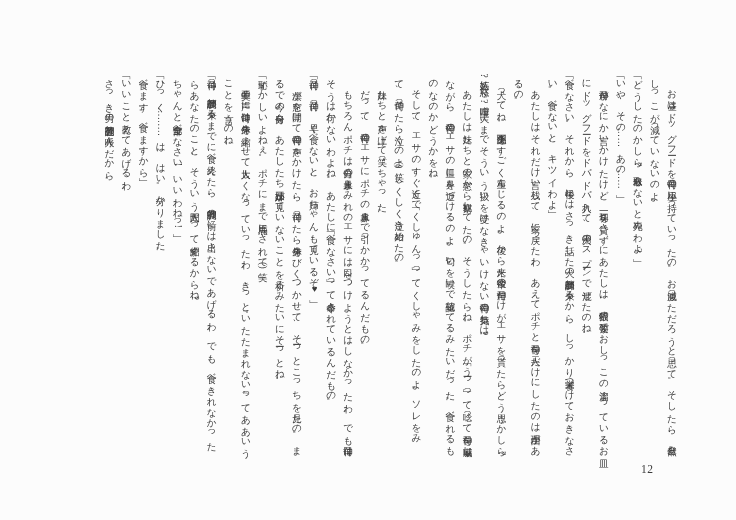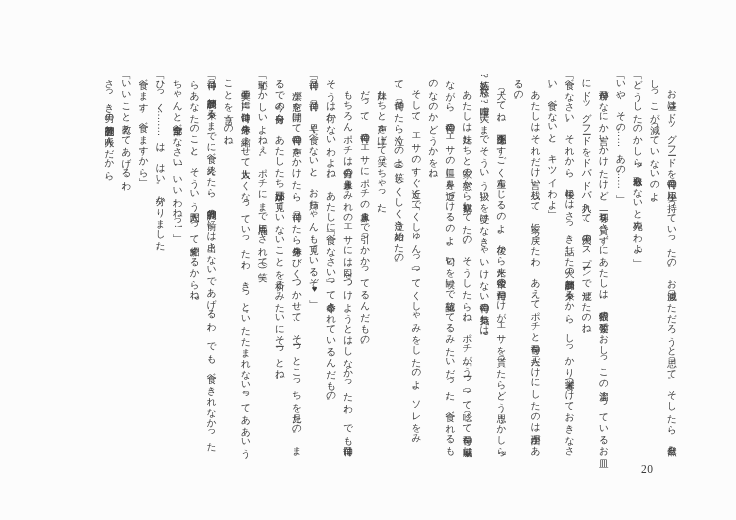--- a/index.html
+++ b/index.html
@@ -63,14 +63,14 @@
       <p class="para indent">凛が窓を開けて伸司の声をかけたら、伸司ったら身体をびくつかせて、そーっとこっちを見たの。まるで今の自分を、あたしたち三姉妹が見ていないことを祈るみたいにそーっとね。</p>
       <p class="para">「恥ずかしいよねぇ。ポチにまで馬鹿にされて(笑)」</p>
       <p class="para indent">亜美の声に伸司は身体を縮ませて大人しくなっていったわ。きっと『いたたまれない』ってああいうことを言うのね。</p>
       <p class="para">「伸司っ! 調教師が来るまでに食べ終えたら、調教師の前には出さないであげるわ。でも、食べきれなかったらあなたのこと、そういう人間だって紹介するからね?</p>
       <p class="para">ちゃんと全部食べなさい! いいわねっ!」</p>
       <p class="para">「ひっく………は、はい。分かりました。</p>
       <p class="para">食べます。食べますから」</p>
       <p class="para">「いいこと教えてあげるわ。</p>
       <p class="para">さっき男の調教師を一人呼んだから。</p>
     </main>
-  <div class="page-number" style="color: rgb(58, 58, 58);">20</div>
+  <div class="page-number" style="color: rgb(58, 58, 58);">12</div>
 </div>
 
 </body></html>

